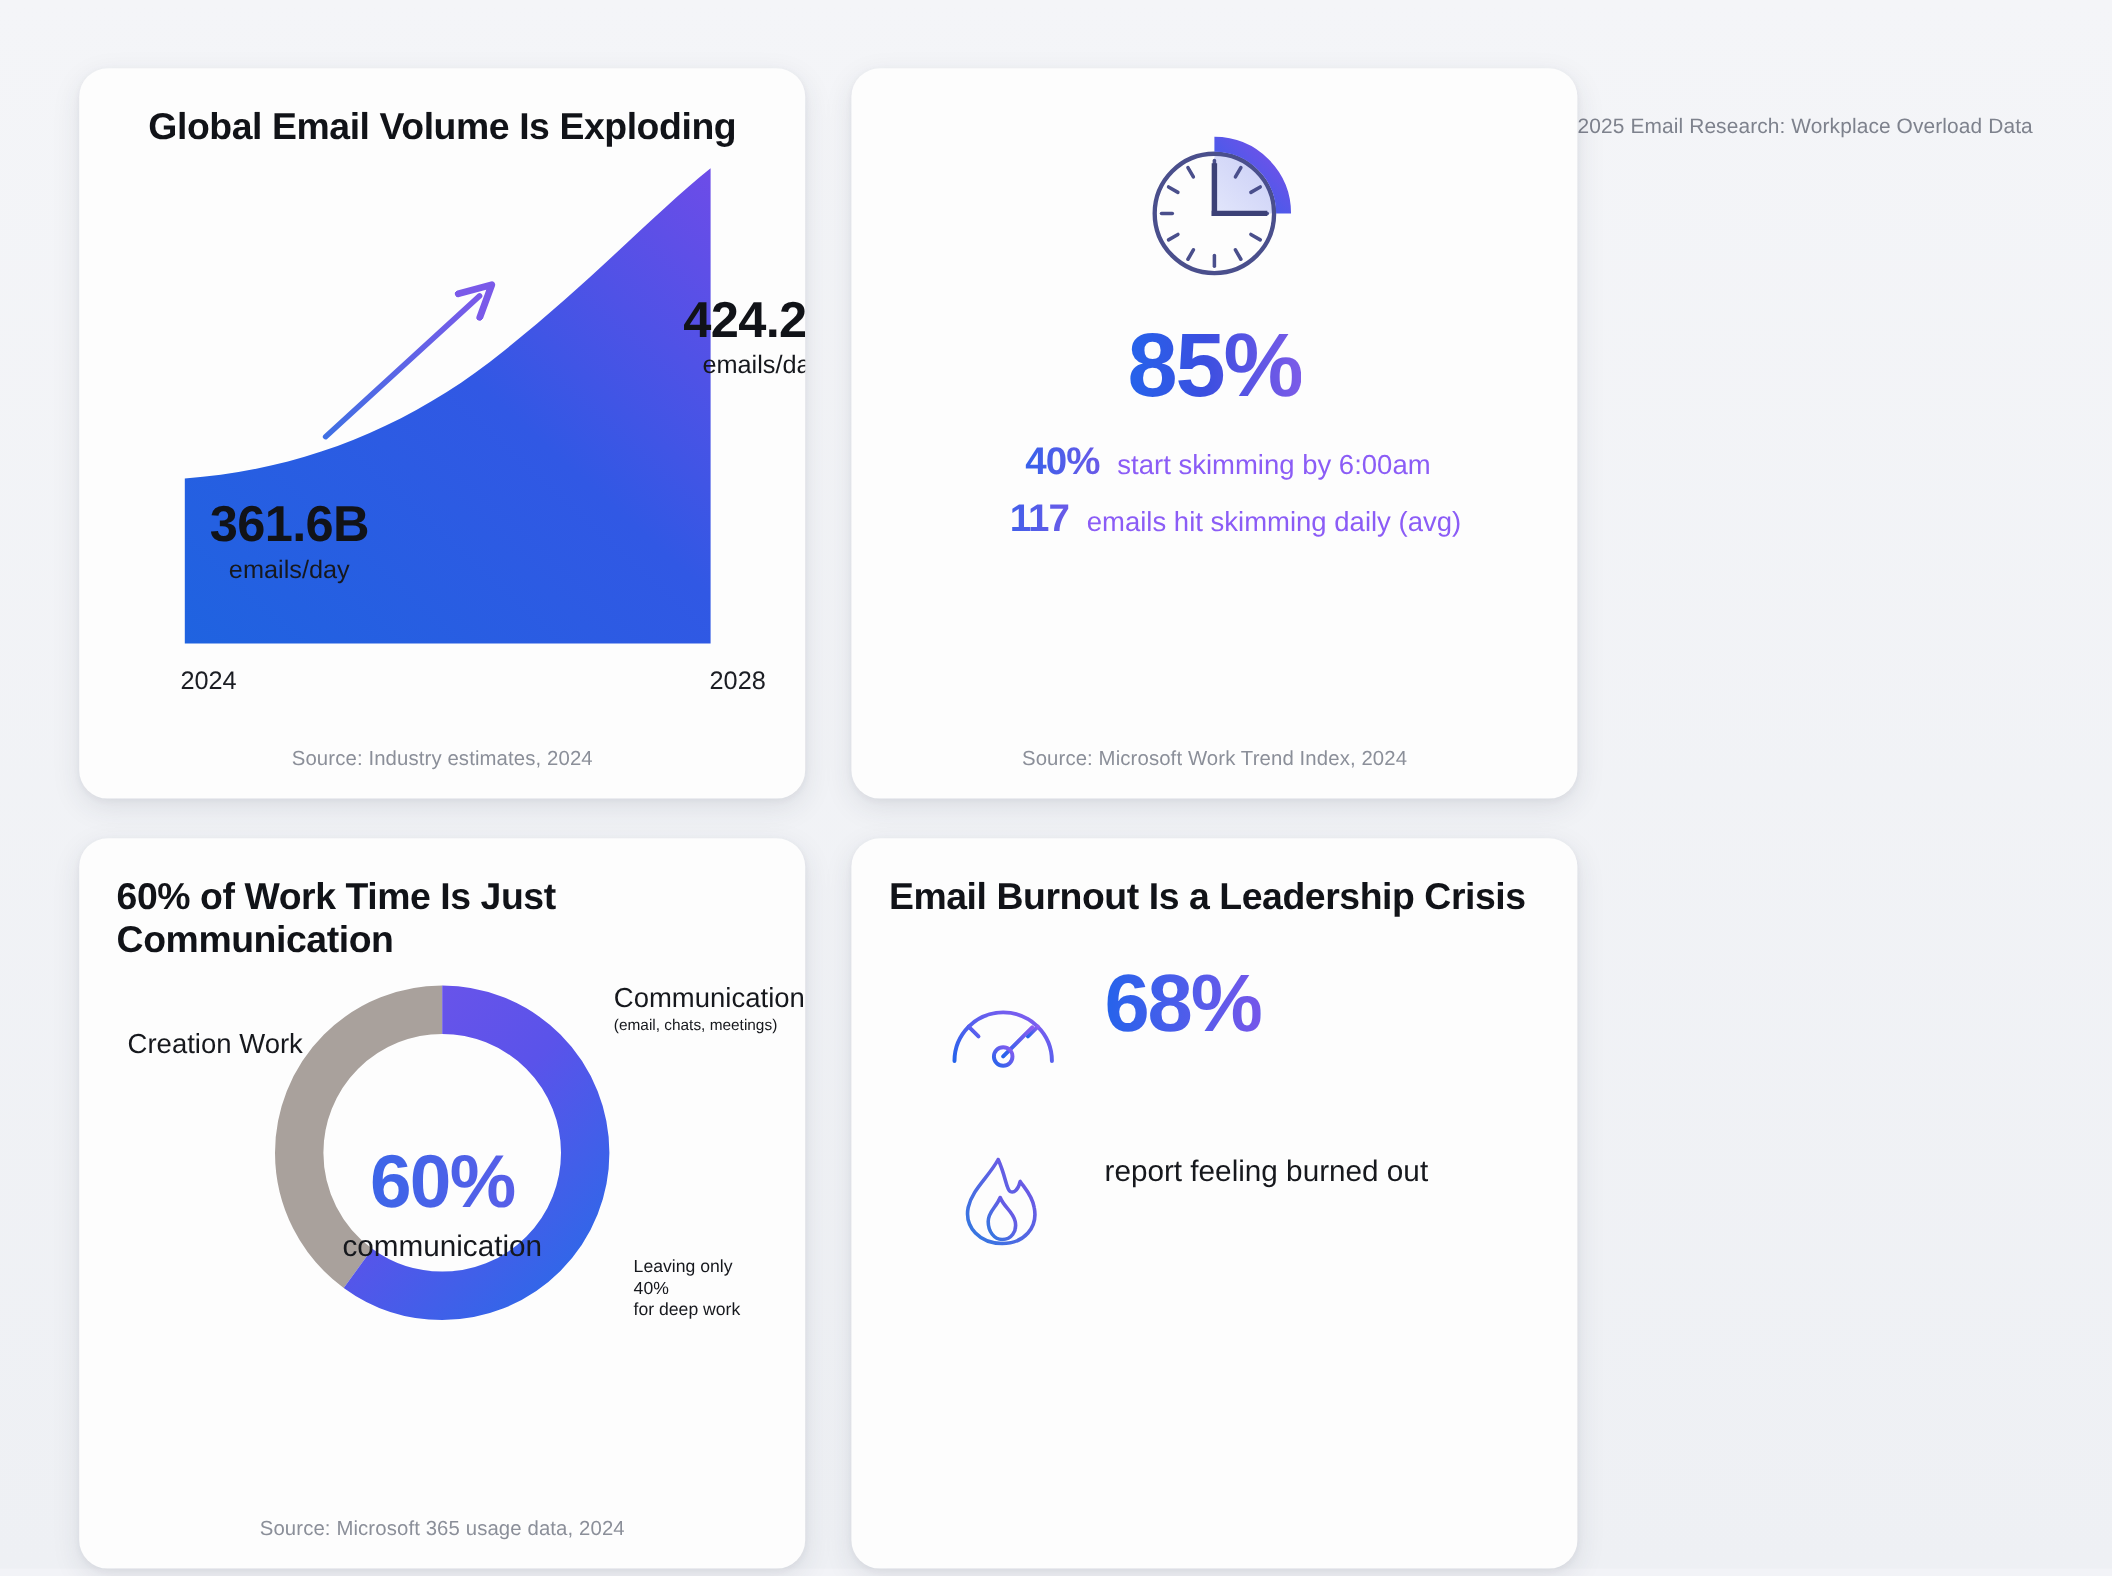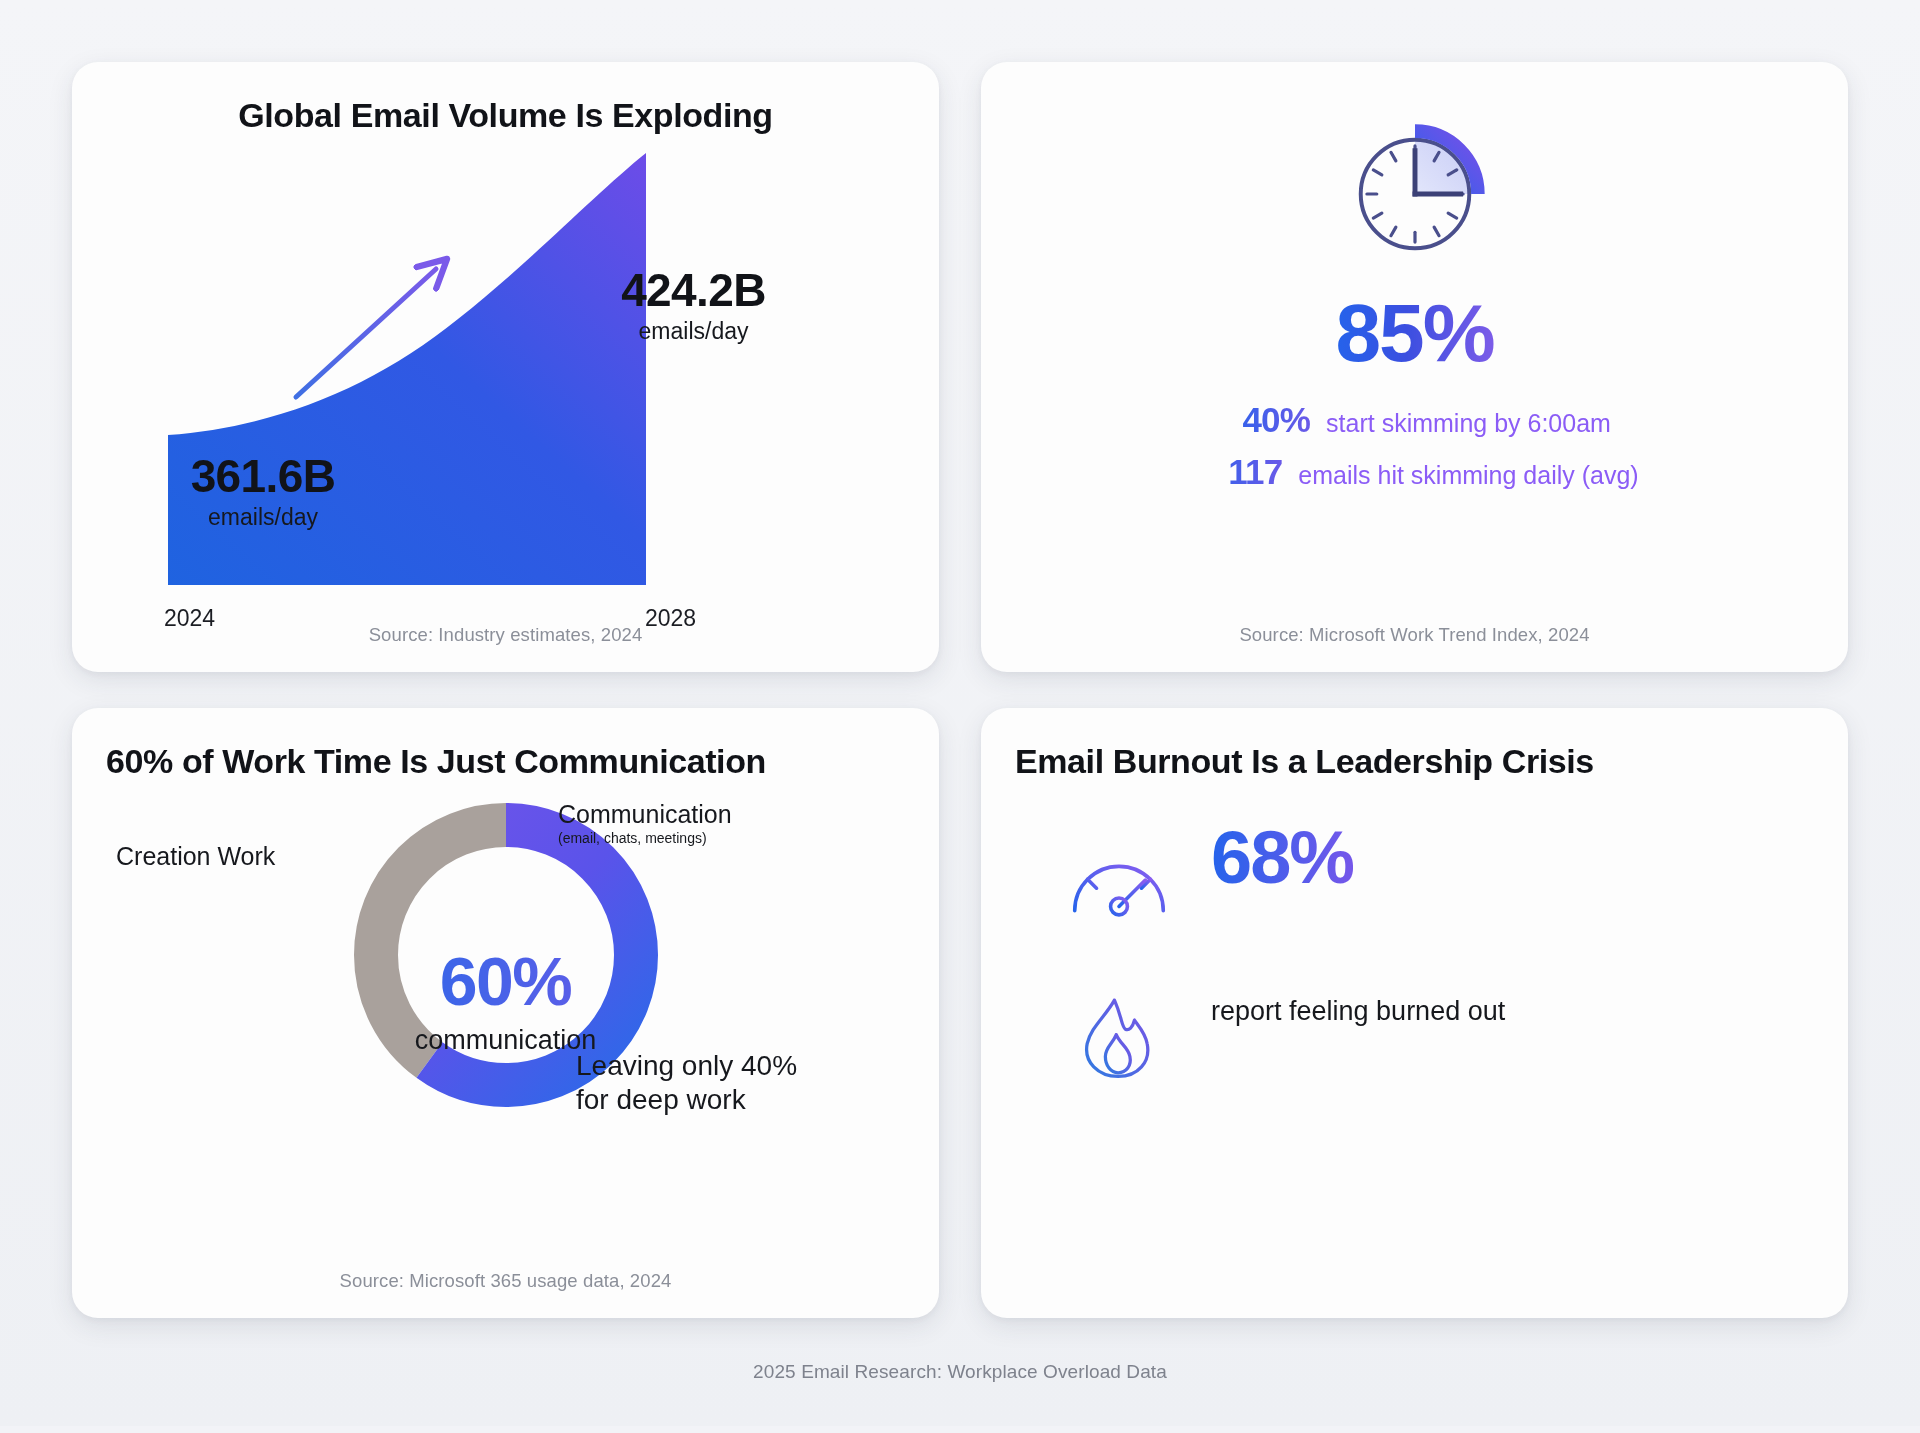--- a/index.html
+++ b/index.html
@@ -10,21 +10,21 @@
     background: #f2f3f7;
     font-family: "Liberation Sans", sans-serif;
     overflow: hidden;
   }
 
   .page {
     width: 1920px;
     height: 1426px;
     background: linear-gradient(180deg, #f4f5f8 0%, #eef0f4 100%);
     display: flex;
-    flex-direction: column;
+    flex-direction: row;
     padding: 62px 72px 0 72px;
   }
 
   .grid {
     flex: 1;
     display: grid;
     grid-template-columns: 1fr 1fr;
     grid-template-rows: 1fr 1fr;
     gap: 36px 42px;
   }
@@ -167,21 +167,21 @@
     -webkit-background-clip: text;
     background-clip: text;
     color: transparent;
   }
   .donut-sub { font-size: 27px; color: #16181d; margin-top: 10px; }
 
   .donut-label { position: absolute; color: #16181d; line-height: 1.22; }
   .lab-creation { left: 10px;  top: 60px;  font-size: 25px; }
   .lab-comm     { left: 452px; top: 18px;  font-size: 25px; }
   .lab-comm .sm { font-size: 14px; display: block; }
-  .lab-deep     { left: 470px; top: 268px; font-size: 28px; }
+  .lab-deep     { left: 470px; top: 268px; font-size: 16px; }
 
   
   .c4-body { padding-top: 42px; display: flex; flex-direction: column; gap: 56px; }
   .c4-row { display: flex; align-items: flex-start; gap: 34px; padding-left: 46px; }
   .c4-icon { width: 116px; height: 100px; flex: none; margin-top: 6px; }
   .c4-pct {
     font-size: 74px;
     font-weight: 700;
     letter-spacing: -2px;
     line-height: .94;

